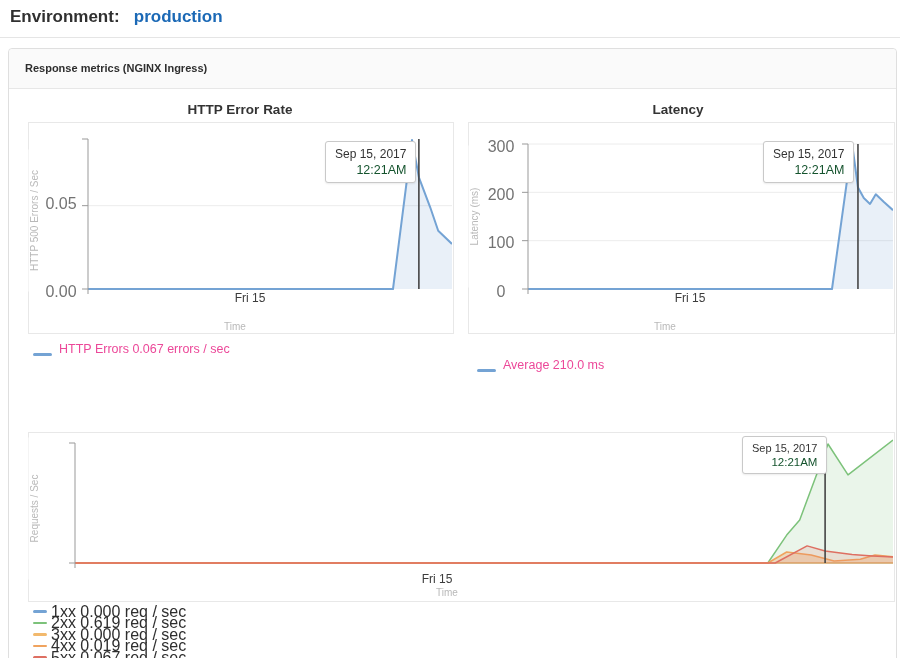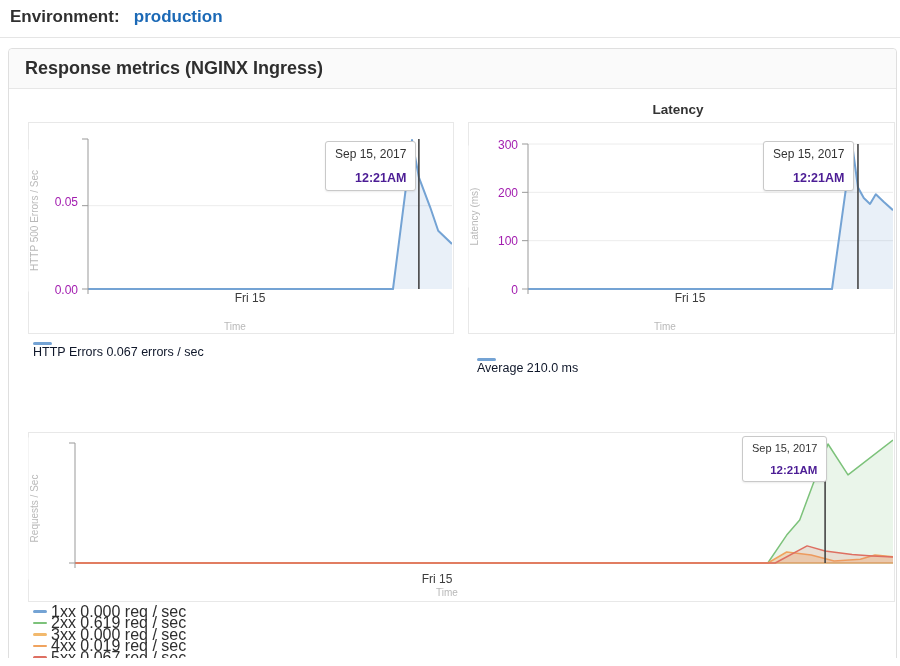--- a/index.html
+++ b/index.html
@@ -3,36 +3,36 @@
 <meta charset="utf-8">
 <style>
   html,body{margin:0;padding:0;background:#fff;}
   .screen{position:relative;width:900px;height:658px;overflow:hidden;background:#fff;
           font-family:"Liberation Sans","DejaVu Sans",sans-serif;color:#2e2e2e;}
   .env-header{position:absolute;left:10px;top:7px;font-size:17px;font-weight:bold;color:#303030;}
   .env-link{color:#1b69b6;text-decoration:none;cursor:pointer;}
   .top-rule{position:absolute;left:0;top:37px;width:900px;border-top:1px solid #e5e5e5;}
   .panel{position:absolute;left:8px;top:48px;width:887px;height:630px;border:1px solid #dfdfdf;border-radius:4px;background:#fff;}
   .panel-header{height:39px;line-height:39px;background:#fafafa;border-bottom:1px solid #e7e7e7;
-                padding:0 16px;font-size:18px;font-weight:bold;color:#2e2e2e;border-radius:4px 4px 0 0;}
+                padding:0 16px;font-size:11px;font-weight:bold;color:#2e2e2e;border-radius:4px 4px 0 0;}
   .chart-title{position:absolute;text-align:center;font-size:13.5px;font-weight:bold;color:#333;z-index:3;}
   .chart-box{position:absolute;border:1px solid #e8e8e8;z-index:1;}
   .plot-svg{position:absolute;z-index:2;}
-  .ytick{position:absolute;font-size:12px;color:#a21caf;text-align:right;z-index:3;}
+  .ytick{position:absolute;font-size:16px;color:#737373;text-align:center;z-index:3;}
   .xtick{position:absolute;font-size:12px;color:#3c3c3c;text-align:center;z-index:3;}
   .axis-label{position:absolute;font-size:10px;color:#b9b9b9;text-align:center;background:#fff;
               padding:0 6px;z-index:3;white-space:nowrap;}
   .axis-label.vert{transform:rotate(-90deg);width:130px;}
   .tooltip{position:absolute;background:#fff;border:1px solid #c9c9c9;border-radius:3px;
            box-shadow:0 1px 2px rgba(0,0,0,0.08);padding:5px 9px;z-index:4;white-space:nowrap;text-align:right;}
   .tooltip .tt-date{display:block;font-size:12px;color:#333;}
-  .tooltip .tt-time{display:block;font-size:12.5px;font-weight:bold;color:#4c1d95;margin-top:10px;}
+  .tooltip .tt-time{display:block;font-size:12.5px;font-weight:normal;color:#14532d;margin-top:2px;}
   .tooltip.sm .tt-date{font-size:11px;}
   .tooltip.sm .tt-time{font-size:11.5px;}
-  .legend{position:absolute;display:flex;align-items:flex-start;z-index:3;font-size:12.5px;color:#0f172a;flex-direction:column;}
+  .legend{position:absolute;display:flex;align-items:flex-end;z-index:3;font-size:12.5px;color:#ec4899;}
   .legend .swatch{display:inline-block;width:19px;height:3px;border-radius:2px;margin-right:7px;}
   .legend-multi{position:absolute;z-index:3;font-size:16px;color:#2e2e2e;line-height:11.4px;}
   .legend-multi .row{display:flex;align-items:center;}
   .legend-multi .swatch{display:inline-block;width:14px;height:2.5px;border-radius:1.5px;margin-right:4px;}
 </style>
 </head>
 <body>
 
 <div class="screen">
 
@@ -40,20 +40,21 @@
     <span>Environment:</span>
     <span>&nbsp;</span>
     <a class="env-link">production</a>
   </div>
   <div class="top-rule"></div>
 
   <div class="panel">
     <div class="panel-header">Response metrics (NGINX Ingress)</div>
   </div>
 
+  <div class="chart-title" style="left:20px;top:102px;width:440px;">HTTP Error Rate</div>
   <div class="chart-box" style="left:28px;top:122px;width:424px;height:210px;"></div>
   <svg class="plot-svg" style="left:28px;top:122px;" width="424" height="210" viewBox="0 0 424 210">
       <line x1="60" y1="83.66666666666666" x2="424" y2="83.66666666666666" stroke="#ececec" stroke-width="1"></line>
       <polygon points="60.0,167.0 60.0,167.0 365.0,167.0 384.0,18.0 390.9,55.3 402.2,85.3 410.2,108.7 424.0,122.0 424.0,167.0" fill="rgba(116,163,212,0.16)" stroke="none"></polygon>
       <polyline points="60.0,167.0 365.0,167.0 384.0,18.0 390.9,55.3 402.2,85.3 410.2,108.7 424.0,122.0" fill="none" stroke="#74a3d4" stroke-width="2" stroke-linejoin="round"></polyline>
       <line x1="60" y1="17" x2="60" y2="172" stroke="#999999" stroke-width="1"></line>
       <line x1="54" y1="83.66666666666666" x2="60" y2="83.66666666666666" stroke="#999999" stroke-width="1"></line>
       <line x1="54" y1="167" x2="60" y2="167" stroke="#999999" stroke-width="1"></line>
       <line x1="54" y1="17" x2="60" y2="17" stroke="#999999" stroke-width="1"></line>
       <line x1="390.87600000000003" y1="17" x2="390.87600000000003" y2="167" stroke="#454545" stroke-width="1.6"></line>

